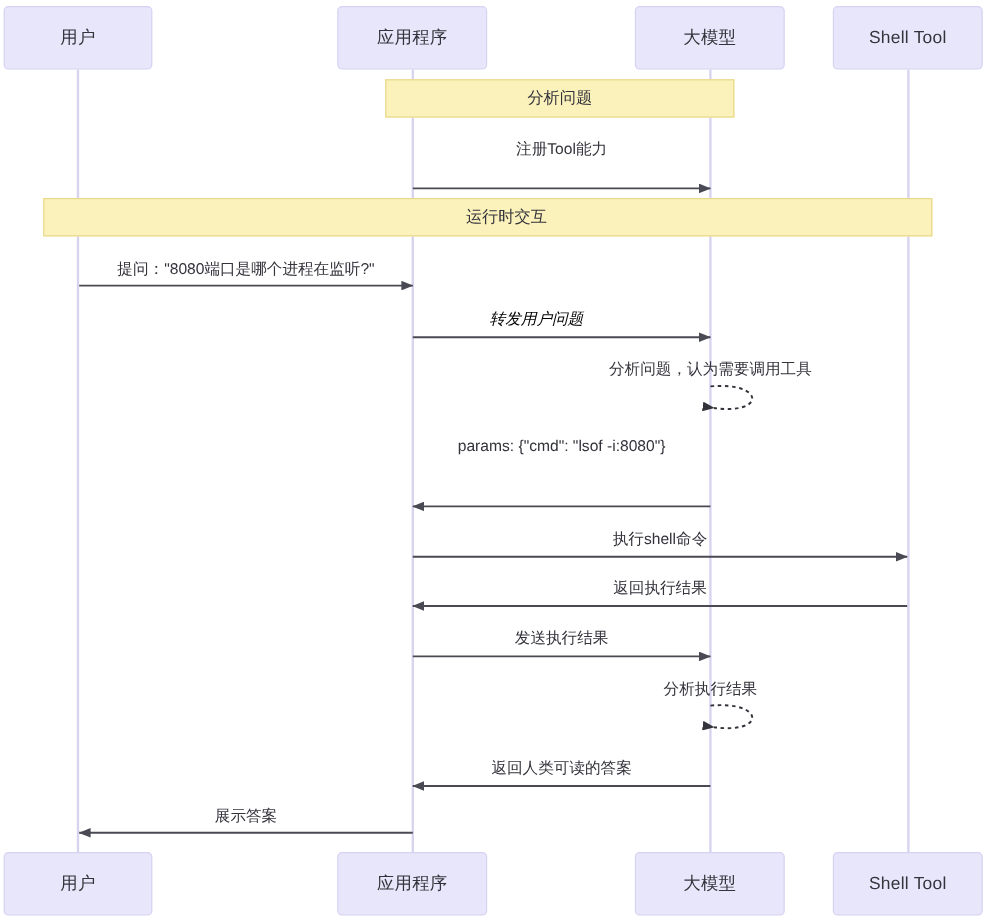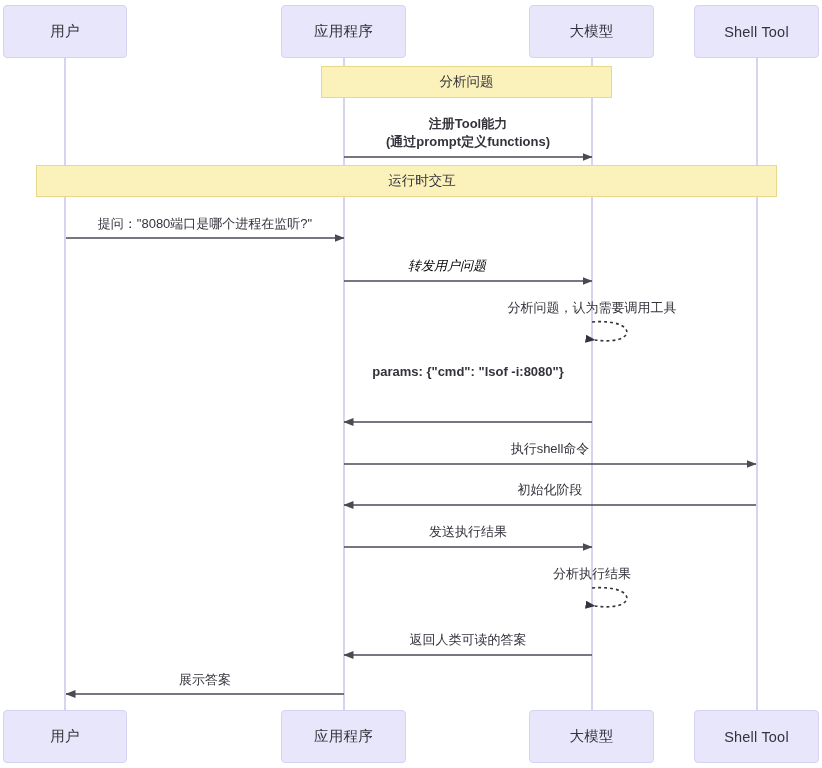--- a/index.html
+++ b/index.html
@@ -60,21 +60,20 @@
     position: absolute;
     font-size: 13px;
     color: #33333b;
     white-space: nowrap;
     text-align: center;
     line-height: 17px;
     transform: translateX(-50%);
   }
   .msg-label.multiline {
     line-height: 18px;
-    font-weight: bold;
   }
 </style>
 </head>
 <body>
 
 <div id="diagram">
 
   <svg class="layer" viewBox="0 0 822 768">
     <defs>
       <marker id="arrowSolid" markerWidth="10" markerHeight="8" refX="9.5" refY="4" orient="auto" markerUnits="userSpaceOnUse">
@@ -128,39 +127,38 @@
         <span class="phase-label" style="color: rgb(51, 51, 59);">分析问题</span>
       </div>
       <div class="phase-banner" style="left: 36px; top: 165px; width: 741px; height: 32px; background: rgb(251, 242, 187); border-color: rgb(232, 217, 138); padding-left: 31px;">
         <span class="phase-label" style="color: rgb(51, 51, 59);">运行时交互</span>
       </div>
     </div>
 
   <div id="labels">
       <div class="msg-label multiline" style="left: 468px; top: 115px; color: rgb(51, 51, 59);">
         <div>注册Tool能力</div>
-        <div>(通过prompt定义functions)</div>
       </div>
       <div class="msg-label" style="left: 205px; top: 215px; color: rgb(51, 51, 59);">
         <div>提问："8080端口是哪个进程在监听?"</div>
       </div>
       <div class="msg-label" style="left: 447px; top: 257px; color: #000000; font-style: italic;">
         <div>转发用户问题</div>
       </div>
       <div class="msg-label" style="left: 592px; top: 299px; color: rgb(51, 51, 59);">
         <div>分析问题，认为需要调用工具</div>
       </div>
       <div class="msg-label multiline" style="left: 468px; top: 363px; color: rgb(51, 51, 59);">
         <div>params: {"cmd": "lsof -i:8080"}</div>
       </div>
       <div class="msg-label" style="left: 550px; top: 440px; color: rgb(51, 51, 59);">
         <div>执行shell命令</div>
       </div>
       <div class="msg-label" style="left: 550px; top: 481px; color: rgb(51, 51, 59);">
-        <div>初始化阶段</div>
+        <div>返回执行结果</div>
       </div>
       <div class="msg-label" style="left: 468px; top: 523px; color: rgb(51, 51, 59);">
         <div>发送执行结果</div>
       </div>
       <div class="msg-label" style="left: 592px; top: 565px; color: rgb(51, 51, 59);">
         <div>分析执行结果</div>
       </div>
       <div class="msg-label" style="left: 468px; top: 631px; color: rgb(51, 51, 59);">
         <div>返回人类可读的答案</div>
       </div>

